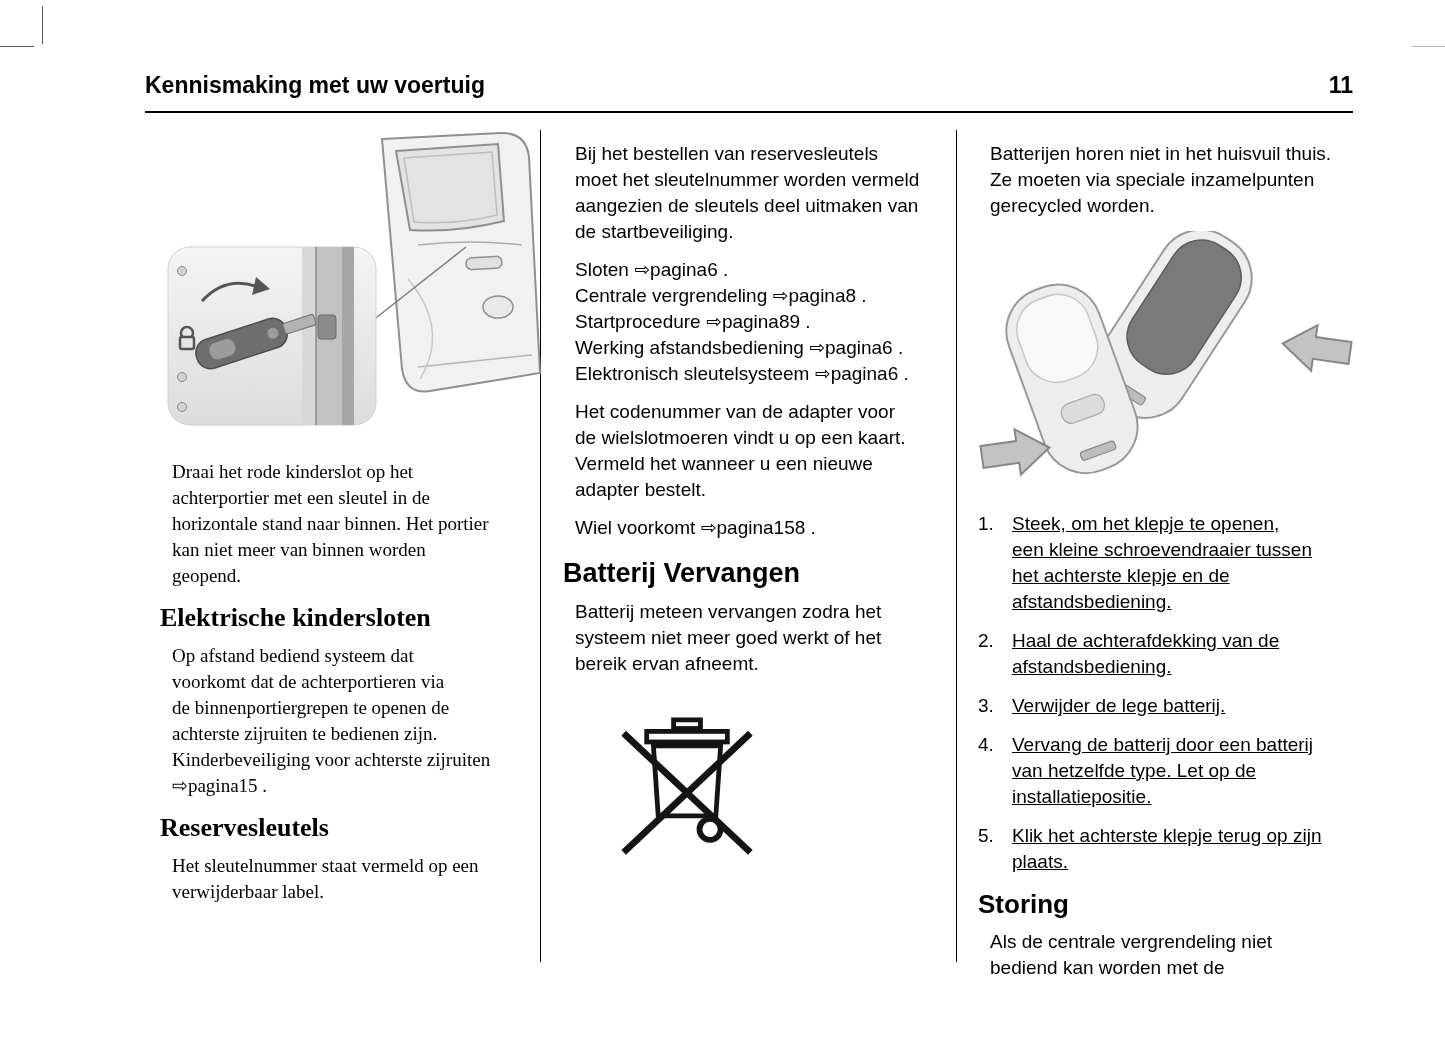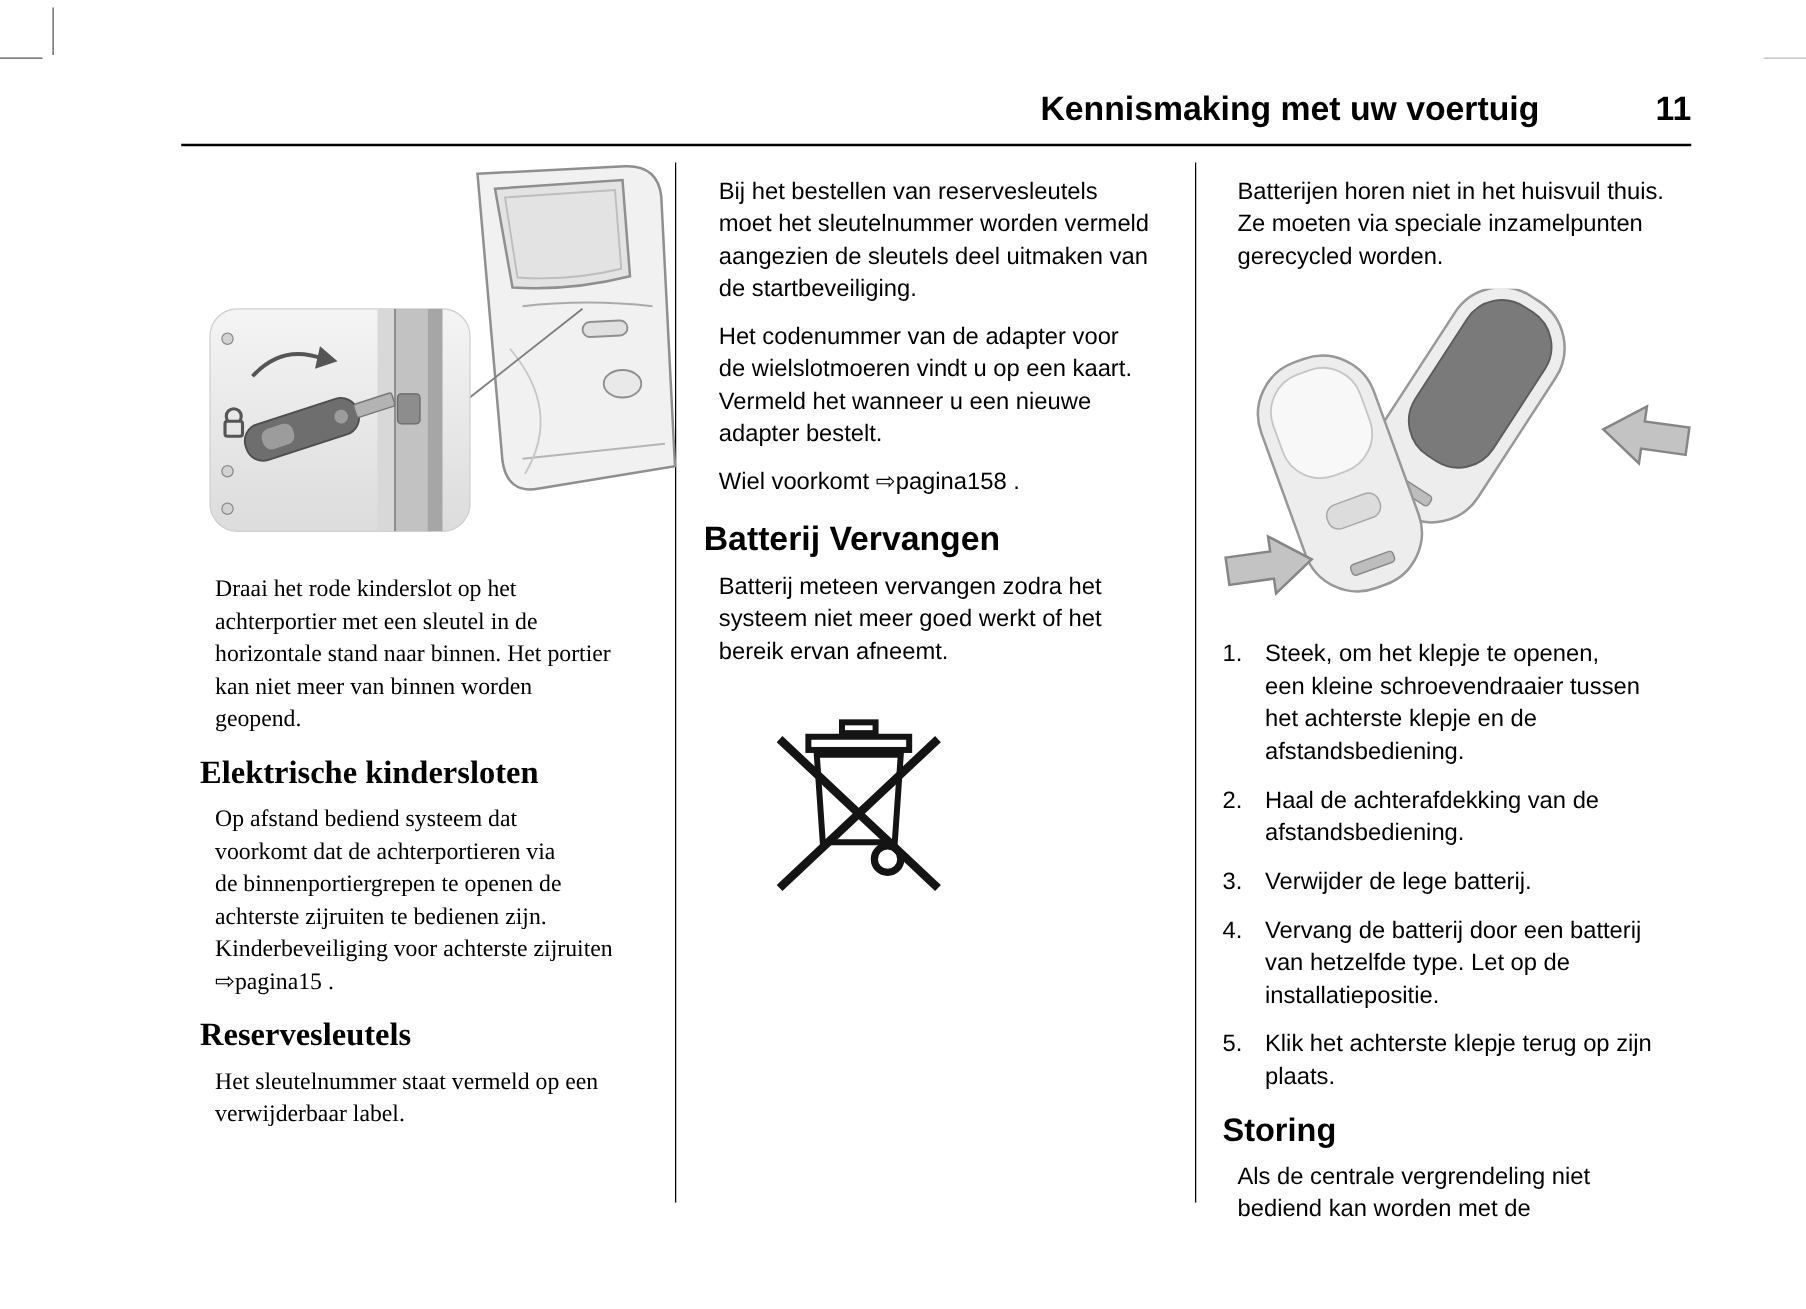--- a/index.html
+++ b/index.html
@@ -9,23 +9,23 @@
     overflow:hidden;
   }
   
   .crop-v{position:absolute;left:42px;top:6px;width:1px;height:38px;background:#555;}
   .crop-h{position:absolute;left:0;top:46px;width:34px;height:1px;background:#555;}
   .crop-h-r{position:absolute;right:0;top:46px;width:34px;height:1px;background:#bbb;}
 
   
   .header{
     position:absolute;left:145px;top:72px;width:1208px;
-    display:flex;justify-content:flex-end;align-items:baseline;gap:93px;
+    display:flex;justify-content:space-between;align-items:baseline;gap:93px;
     border-bottom:2px solid #000;padding-bottom:12px;
-    font-weight:bold;font-size:27px;
+    font-weight:bold;font-size:23px;
   }
 
   
   .sep{position:absolute;top:130px;width:1px;height:832px;background:#000;}
   .sep1{left:540px;}
   .sep2{left:956px;}
 
   .col{position:absolute;top:129px;font-size:19px;line-height:26px;}
   .col1{left:160px;width:390px;font-family:Liberation Serif, serif;}
   .col2{left:563px;width:385px;}
@@ -36,21 +36,21 @@
   .h-large{font-size:27px;font-weight:bold;margin:19px 0 13px 0;}
 
   .fig{display:block;}
   .fig1{width:390px;height:302px;margin-bottom:28px;}
   .fig2{width:375px;height:252px;margin:8px 0 28px 0;}
   .weee-wrap{margin-top:40px;margin-left:52px;width:145px;height:144px;}
 
   .num-list{margin-top:0;}
   .num-item{display:flex;margin-bottom:13px;}
   .num{width:34px;flex:none;}
-  .num-text{white-space:pre-line;flex:1;}
+  .num-text{white-space:pre-line;flex:1;text-decoration:underline;}
 </style>
 </head>
 <body>
 
 <div class="page">
 
   <div class="crop-v"></div>
   <div class="crop-h"></div>
   <div class="crop-h-r"></div>
 
@@ -135,20 +135,25 @@
     <div class="h-small">Reservesleutels</div>
     <p class="body-text">Het sleutelnummer staat vermeld op een
 verwijderbaar label.</p>
   </div>
 
   <div class="col col2">
     <p class="body-text">Bij het bestellen van reservesleutels
 moet het sleutelnummer worden vermeld
 aangezien de sleutels deel uitmaken van
 de startbeveiliging.</p>
+    <p class="body-text">Sloten ⇨pagina6 .
+Centrale vergrendeling ⇨pagina8 .
+Startprocedure ⇨pagina89 .
+Werking afstandsbediening ⇨pagina6 .
+Elektronisch sleutelsysteem ⇨pagina6 .</p>
     <p class="body-text">Het codenummer van de adapter voor
 de wielslotmoeren vindt u op een kaart.
 Vermeld het wanneer u een nieuwe
 adapter bestelt.</p>
     <p class="body-text">Wiel voorkomt ⇨pagina158 .</p>
 
     <div class="h-large">Batterij Vervangen</div>
     <p class="body-text">Batterij meteen vervangen zodra het
 systeem niet meer goed werkt of het
 bereik ervan afneemt.</p>

